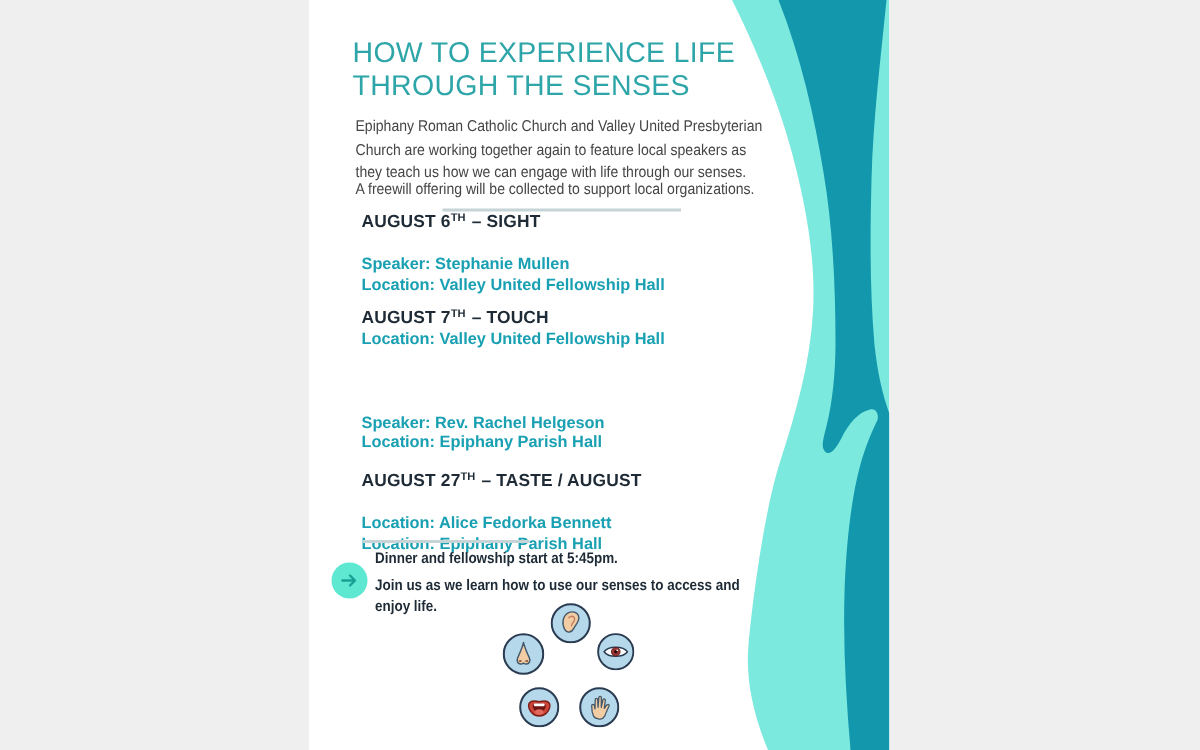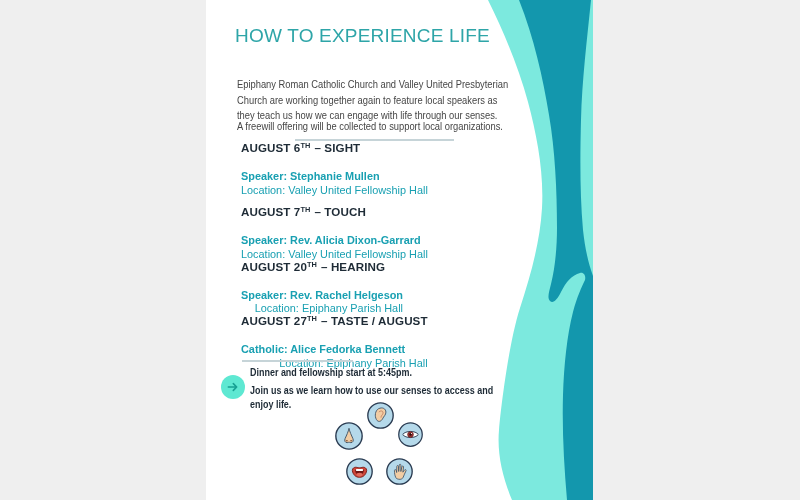--- a/index.html
+++ b/index.html
@@ -14,21 +14,21 @@
   .offering{position:absolute;left:31px;top:121px;font-size:10.4px;color:#454545;
          transform:scaleX(.9);transform-origin:0 0;white-space:nowrap;}
   .divider{position:absolute;height:1.5px;background:#c6d4d8;}
   .d1{left:89px;top:139px;width:159px;}
   .d2{left:36px;top:360px;width:111px;}
   .event{position:absolute;left:35px;white-space:nowrap;}
   .ev-h{font-size:11.6px;font-weight:700;color:#1e2b36;letter-spacing:.1px;}
   .ev-h .sup{font-size:7.4px;font-weight:700;position:relative;top:-4px;}
   .ev-h .rest{margin-left:4px;}
   .ev-s{margin-top:16px;font-size:10.9px;font-weight:700;color:#19a0b2;}
-  .ev-l{margin-top:1.5px;font-size:10.9px;font-weight:400;color:#19a0b2;text-align:right;}
+  .ev-l{margin-top:1.5px;font-size:10.9px;font-weight:700;color:#19a0b2;}
   .arrow-badge{position:absolute;left:15px;top:375px;width:24px;height:24px;border-radius:50%;
          background:#5ee8d2;display:flex;align-items:center;justify-content:center;}
   .f-dinner{position:absolute;left:44px;top:367px;font-size:10.2px;font-weight:700;color:#1e2b36;
          transform:scaleX(.88);transform-origin:0 0;white-space:nowrap;}
   .f-join{position:absolute;left:44px;top:384px;font-size:10.2px;font-weight:700;color:#1e2b36;
          line-height:13.5px;transform:scaleX(.88);transform-origin:0 0;white-space:nowrap;}
   .sense{position:absolute;}
 </style>
 </head>
 <body>
@@ -58,52 +58,51 @@
         C 366 275 360 282 355 292
         C 351 300 347 304 344 301
         C 341 298 343 292 345 284
         C 349 268 351 248 351 228
         C 351 190 349 150 343 115
         C 337 78 328 38 313 0 Z"></path>
     </svg>
 
     <div class="title">
       <div>HOW TO EXPERIENCE LIFE</div>
+      <div>THROUGH THE SENSES</div>
     </div>
 
     <div class="intro">
       <div>Epiphany Roman Catholic Church and Valley United Presbyterian</div>
       <div>Church are working together again to feature local speakers as</div>
       <div>they teach us how we can engage with life through our senses.</div>
     </div>
     <div class="offering">A freewill offering will be collected to support local organizations.</div>
 
     <div class="divider d1"></div>
 
     <div class="event" style="top:141px">
       <div class="ev-h"><span>AUGUST 6</span><span class="sup">TH</span><span class="rest">– SIGHT</span></div>
       <div class="ev-s">Speaker: Stephanie Mullen</div>
       <div class="ev-l">Location: Valley United Fellowship Hall</div>
     </div>
 
     <div class="event" style="top:205px">
       <div class="ev-h"><span>AUGUST 7</span><span class="sup">TH</span><span class="rest">– TOUCH</span></div>
-      <div class="ev-s">Speaker: Rev. Alicia Dixon-Garrard</div>
       <div class="ev-l">Location: Valley United Fellowship Hall</div>
     </div>
 
     <div class="event" style="top:259.5px">
-      <div class="ev-h"><span>AUGUST 20</span><span class="sup">TH</span><span class="rest">– HEARING</span></div>
       <div class="ev-s">Speaker: Rev. Rachel Helgeson</div>
       <div class="ev-l">Location: Epiphany Parish Hall</div>
     </div>
 
     <div class="event" style="top:314px">
       <div class="ev-h"><span>AUGUST 27</span><span class="sup">TH</span><span class="rest">– TASTE / AUGUST</span></div>
-      <div class="ev-s">Catholic: Alice Fedorka Bennett</div>
+      <div class="ev-s">Location: Alice Fedorka Bennett</div>
       <div class="ev-l">Location: Epiphany Parish Hall</div>
     </div>
 
     <div class="divider d2"></div>
 
     <div class="arrow-badge">
       <svg width="16" height="16" viewBox="0 0 24 24">
         <path d="M5 12 H17 M12.5 7 L17.5 12 L12.5 17" fill="none" stroke="#17a093" stroke-width="2.4" stroke-linecap="round" stroke-linejoin="round"></path>
       </svg>
     </div>

